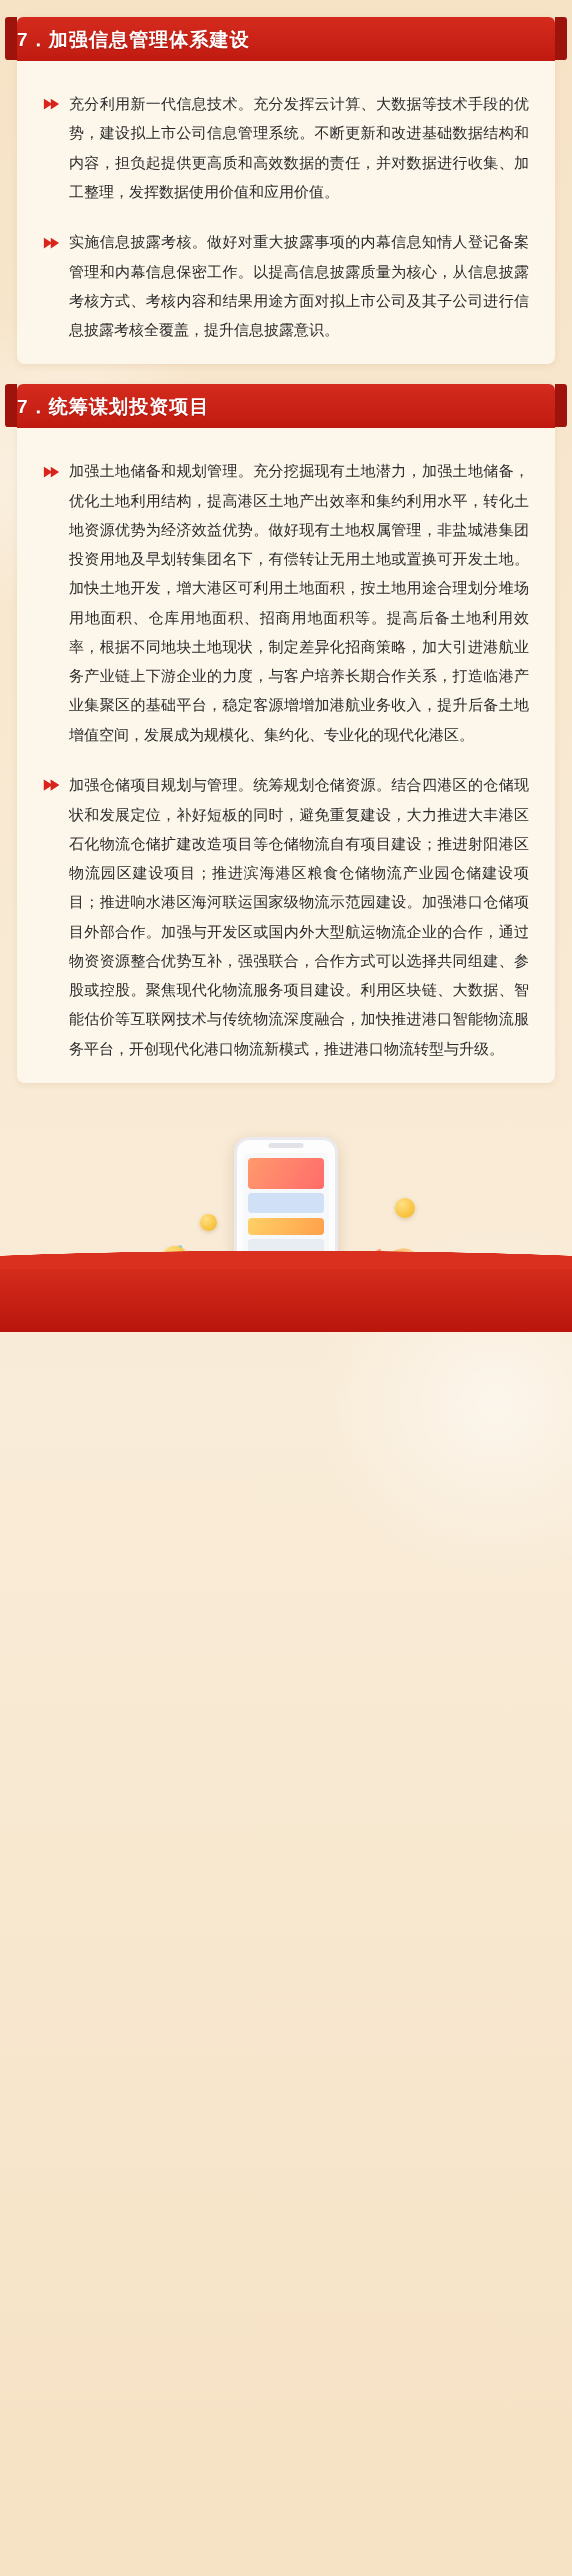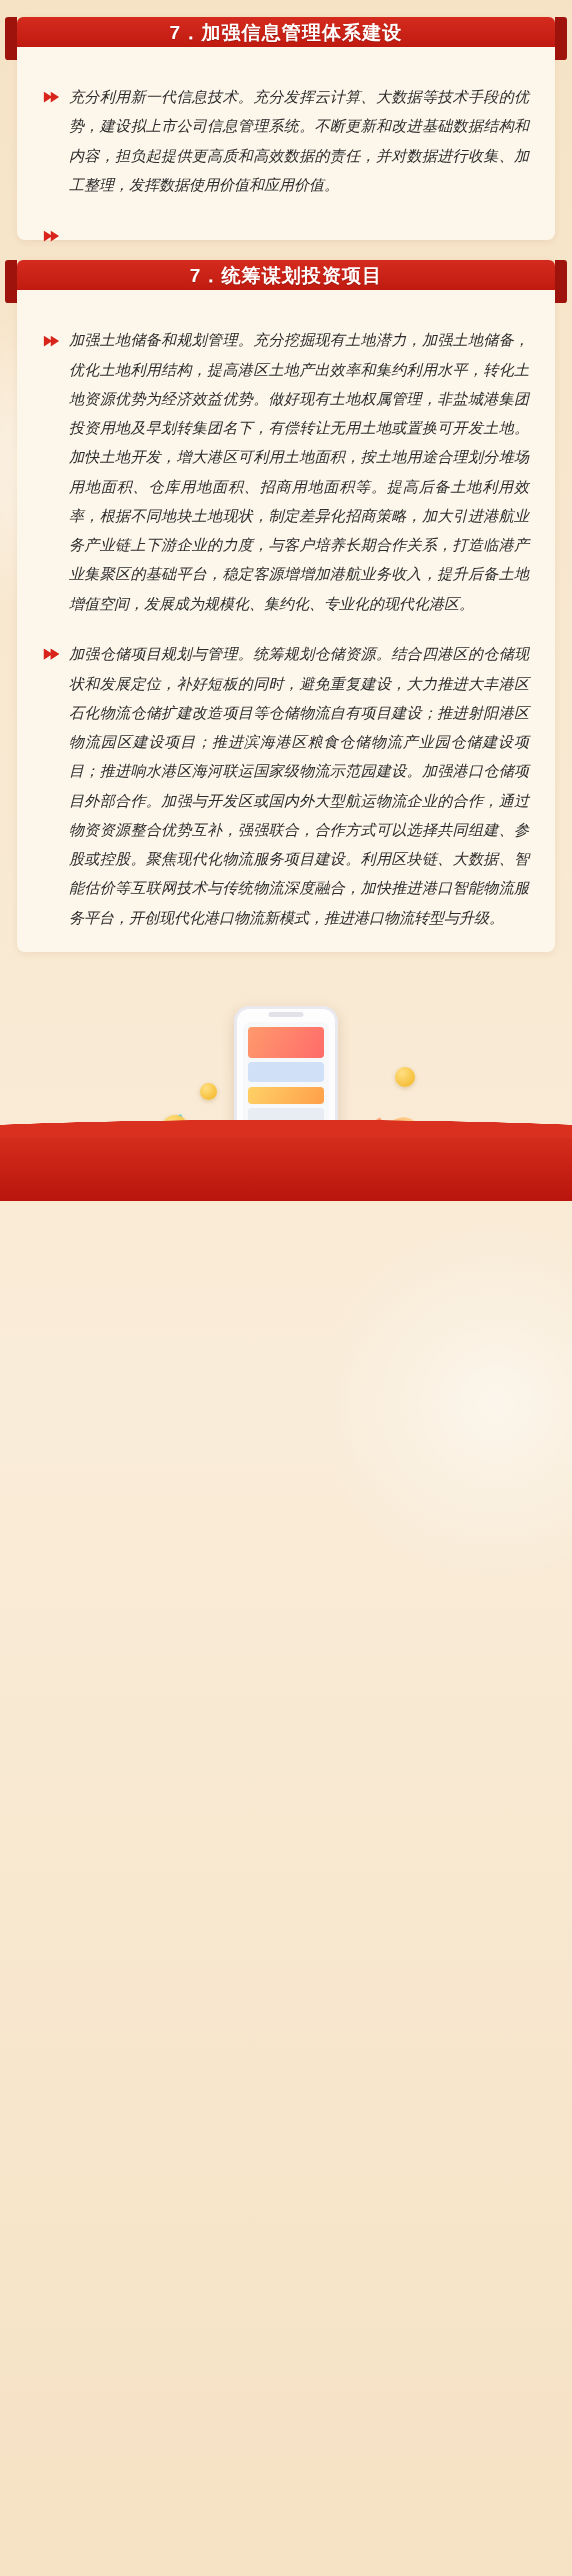--- a/index.html
+++ b/index.html
@@ -46,27 +46,27 @@
     background: #fdf6ea;
     border-radius: 7.6px;
     box-shadow: 0 1.5px 7.6px rgba(160, 90, 40, 0.10);
     padding: 0 0 20px 0;
     z-index: 2;
   }
   .card.first { margin-top: 17px; }
 
   .card-head {
     position: relative;
-    margin: 0 0 15px 0;
+    margin: 0 0 8px 0;
     background: linear-gradient(180deg, #d52b1e 0%, #c01a10 100%);
     border-radius: 6.1px 6.1px 0 0;
-    height: 30px;
+    height: 44px;
     display: flex;
     align-items: center;
-    justify-content: center;
+    justify-content: flex-start;
   }
   .card-head .ttl {
     color: #fff;
     font-size: 19px;
     font-weight: bold;
     letter-spacing: 1.1px;
     line-height: 1;
     text-shadow: 0 0.8px 0.8px rgba(0,0,0,0.18);
   }
   
@@ -87,21 +87,20 @@
 
   .para {
     position: relative;
     font-size: 15px;
     line-height: 1.95;
     color: #2b2b2b;
     text-align: justify;
     text-justify: inter-ideograph;
     margin: 0 0 21.4px 0;
     padding-left: 26px;
-    font-style: italic;
   }
   .para:last-child { margin-bottom: 0; }
 
   .bullet {
     position: absolute;
     left: 0;
     top: 9.2px;
     width: 17px;
     height: 12.2px;
     display: block;
@@ -213,20 +212,21 @@
       </p>
 
 
       <p class="para">
         <span class="bullet">
           <svg width="17" height="12.2" viewBox="0 0 22 16">
               <path d="M1 1 L12 8 L1 15 Z" fill="#d8241a"></path>
               <path d="M10 1 L21 8 L10 15 Z" fill="#d8241a"></path>
             </svg>
         </span>
+        <span>实施信息披露考核。做好对重大披露事项的内幕信息知情人登记备案管理和内幕信息保密工作。以提高信息披露质量为核心，从信息披露考核方式、考核内容和结果用途方面对拟上市公司及其子公司进行信息披露考核全覆盖，提升信息披露意识。</span>
       </p>
 
     </div>
   </div>
 
   <div class="card">
     <div class="card-head">
       <span class="notch-l"></span>
       <span class="notch-r"></span>
       <span class="ttl">7．统筹谋划投资项目</span>

